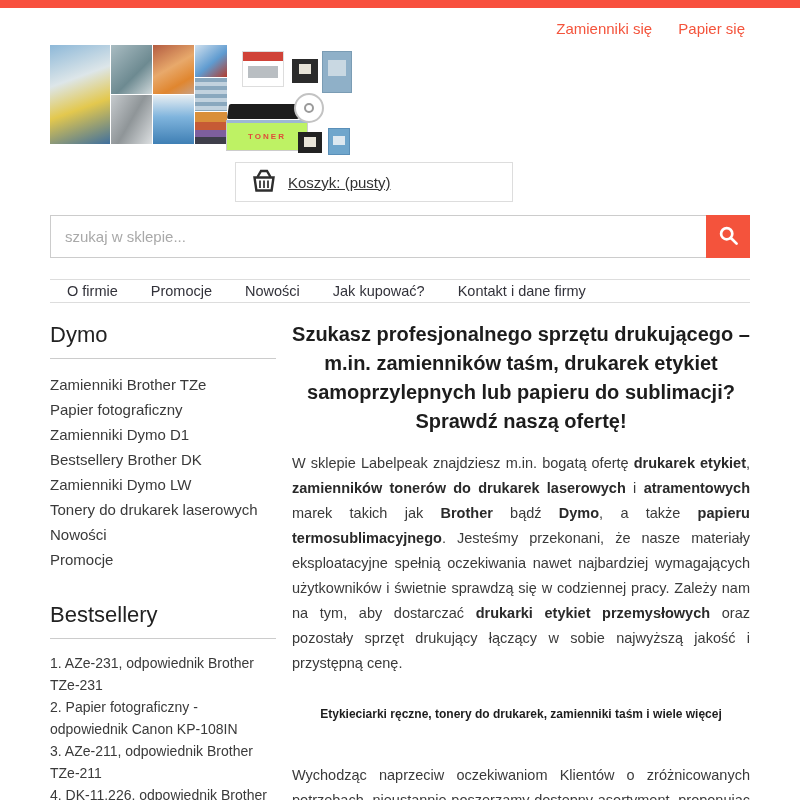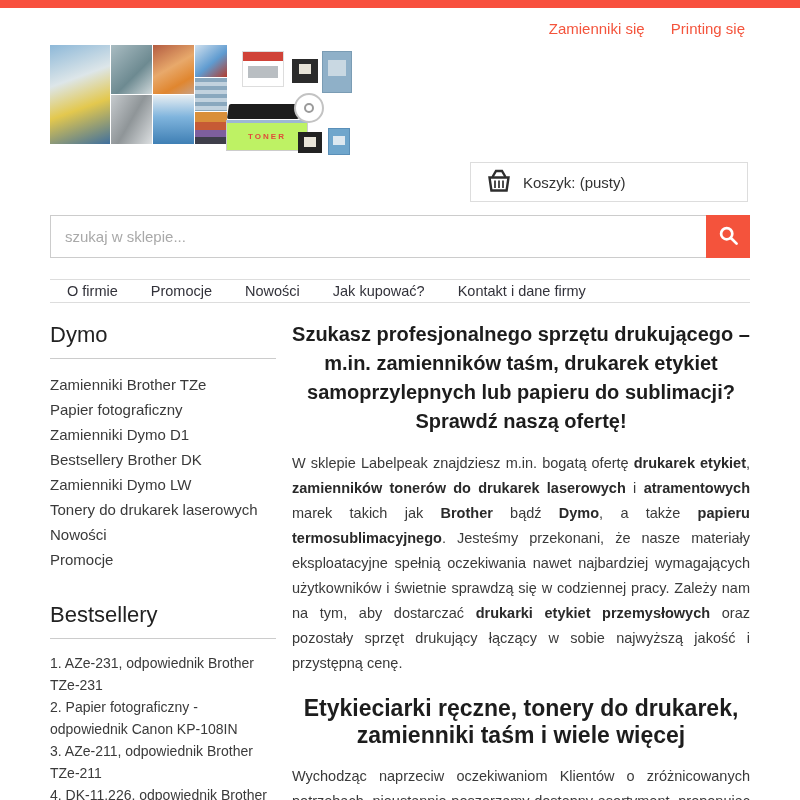--- a/index.html
+++ b/index.html
@@ -53,21 +53,21 @@
   .blue-pack .inner { margin:8px auto 0; width:18px; height:16px; background:#c9d8e2; }
   .toner-cartridge { position:absolute; left:2px; bottom:36px; width:72px; height:15px; background:#1d1d1d; border-radius:2px; transform:skewX(-8deg); }
   .toner-box { position:absolute; left:0; bottom:4px; width:82px; height:31px; background:#bef264; border:1px solid #ccc; border-top:3px solid #9db8d4; text-align:center; }
   .toner-box span { font-size:8px; font-weight:bold; color:#e04b3a; letter-spacing:2px; line-height:28px; }
   .label-roll { position:absolute; right:30px; top:48px; width:30px; height:30px; border-radius:50%; background:#fff; border:2px solid #c3c3c3; }
   .label-roll .core { margin:8px auto 0; width:10px; height:10px; border-radius:50%; border:2px solid #9a9a9a; background:#fff; }
   .cassette-b { position:absolute; right:32px; bottom:2px; width:24px; height:21px; background:#222; }
   .blue-box2 { position:absolute; right:4px; bottom:0; width:22px; height:27px; background:#6fa6cc; border:1px solid #5a8fb8; }
   .blue-box2 .inner { margin:7px auto 0; width:12px; height:9px; background:#dce8f0; }
   
-  .cart-row { display:flex; justify-content:flex-end; padding:7px 52px 0 0; }
+  .cart-row { display:flex; justify-content:center; padding:7px 52px 0 0;text-decoration:underline; }
   .cart-box {
     width:278px; height:40px; border:1px solid #ddd; background:#fff;
     display:flex; align-items:center; gap:11px; padding-left:15px;
     font-size:15px; color:#333; cursor:pointer;
   }
   
   .search-row { display:flex; margin:13px 50px 0 50px; height:43px; }
   .search-input {
     flex:1; border:1px solid #ccc; border-right:none; padding:0 14px;
     font-size:15px; color:#444; outline:none;
@@ -89,32 +89,32 @@
   .side-title { font-size:22px; font-weight:400; color:#222; margin:5px 0 10px; }
   .side-rule { border:none; border-top:1px solid #ccc; margin:0 0 13px; }
   ul.side-list { list-style:none; margin:0; padding:0; font-size:15px; color:#3a3a3a; }
   ul.side-list li { padding:4px 0; line-height:17px; cursor:pointer; }
   .best-wrap { margin-top:30px; }
   ul.best-list { list-style:none; margin:0; padding:0; font-size:14px; color:#3a3a3a; }
   ul.best-list li { line-height:22px; cursor:pointer; }
   
   .content { flex:1; min-width:0; }
   .content h1 { font-size:20px; line-height:29px; font-weight:700; color:#1d1d1d; text-align:center; margin:3px 0 15px; }
-  .content h2 { font-size:23px; line-height:27px; font-weight:700; color:#1d1d1d; text-align:center; margin:19px 0 15px; }
+  .content h2 { font-size:12px; line-height:38px; font-weight:700; color:#1d1d1d; text-align:center; margin:19px 0 30px; }
   .content p { font-size:14.5px; line-height:25px; text-align:justify; margin:0 0 16px; color:#3a3a3a; }
   .content p strong { color:#2a2a2a; }
 </style>
 </head>
 <body>
 
 <div class="topbar"></div>
 
 <div class="account-links">
   <a>Zamienniki się</a>
-  <a>Printing się</a>
+  <a>Papier się</a>
 </div>
 
 <div class="header">
   <div class="collage">
     <div class="c1"></div>
     <div class="c2"></div>
     <div class="c3"></div>
     <div class="c4"></div>
     <div class="c5"></div>
     <div class="c6"></div>

